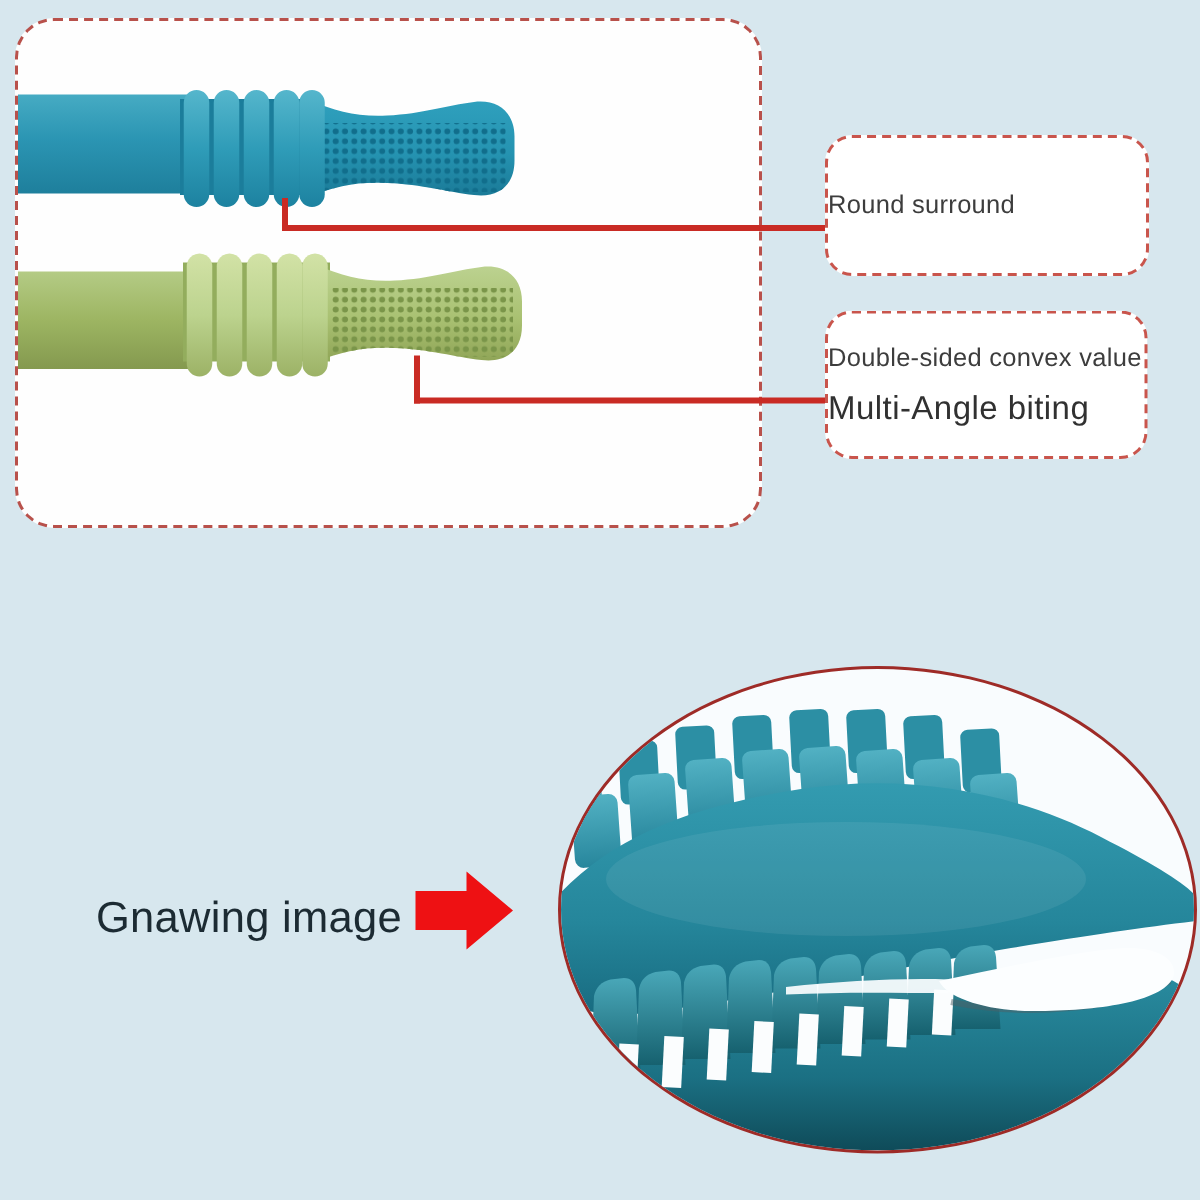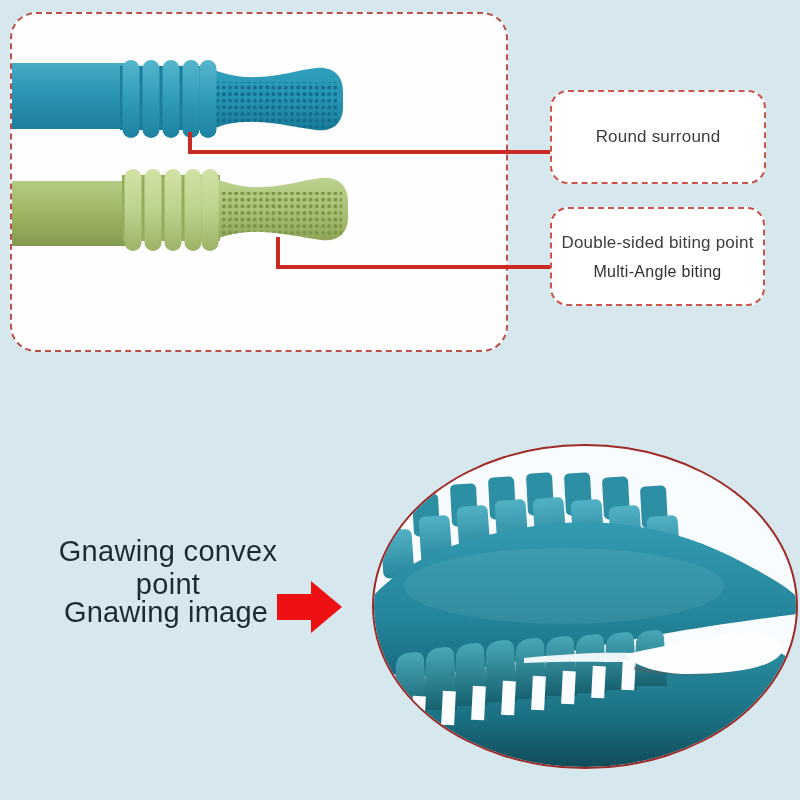--- a/index.html
+++ b/index.html
@@ -21,28 +21,28 @@
   
   .rline{position:absolute;background:#c92b24;}
   .l1v{left:188px;top:132px;width:4px;height:22px;}
   .l1h{left:188px;top:150px;width:364px;height:4px;}
   .l2v{left:276px;top:237px;width:4px;height:32px;}
   .l2h{left:276px;top:265px;width:276px;height:4px;}
 
   
   .callout{
     position:absolute;background:#ffffff;border:2px dashed #c9554c;border-radius:18px;
-    display:flex;flex-direction:column;align-items:center;justify-content:center;
+    display:flex;flex-direction:column;align-items:flex-start;justify-content:center;
     text-align:center;box-sizing:border-box;
   }
   .callout .t{font-size:17px;color:#3d3d3d;letter-spacing:.2px;}
   .callout .s{font-size:21px;color:#313131;margin-top:10px;letter-spacing:.3px;}
   .c1{left:550px;top:90px;width:216px;height:94px;}
   .c2{left:550px;top:207px;width:215px;height:99px;}
-  .c2 .s{font-size:16px;}
+  .c2 .s{font-size:22px;}
 
   
   .caption{position:absolute;color:#1c2b33;text-align:center;}
   .cap1{left:28px;top:535px;width:280px;font-size:29px;letter-spacing:.3px;}
   .cap2{left:30px;top:596px;width:272px;font-size:29px;letter-spacing:.2px;}
 
   
   .arrow{position:absolute;left:274px;top:578px;width:70px;height:58px;}
 
   
@@ -133,25 +133,24 @@
 
   <div class="rline l1v"></div>
   <div class="rline l1h"></div>
   <div class="rline l2v"></div>
   <div class="rline l2h"></div>
 
   <div class="callout c1">
     <div class="t">Round surround</div>
   </div>
   <div class="callout c2">
-    <div class="t">Double-sided biting point</div>
+    <div class="t">Double-sided convex value</div>
     <div class="s">Multi-Angle biting</div>
   </div>
 
-  <div class="caption cap1">Gnawing convex point</div>
   <div class="caption cap2">Gnawing image</div>
 
   <svg class="arrow" viewBox="0 0 70 58" aria-hidden="true">
     <polygon points="3,16 37,16 37,3 68,29 37,55 37,42 3,42" fill="#ee1113"></polygon>
   </svg>
 
   <div class="zoom-ellipse">
     <svg viewBox="0 0 422 321" aria-hidden="true">
       <defs>
         <linearGradient id="jawU" x1="0" y1="0" x2="0" y2="1">

